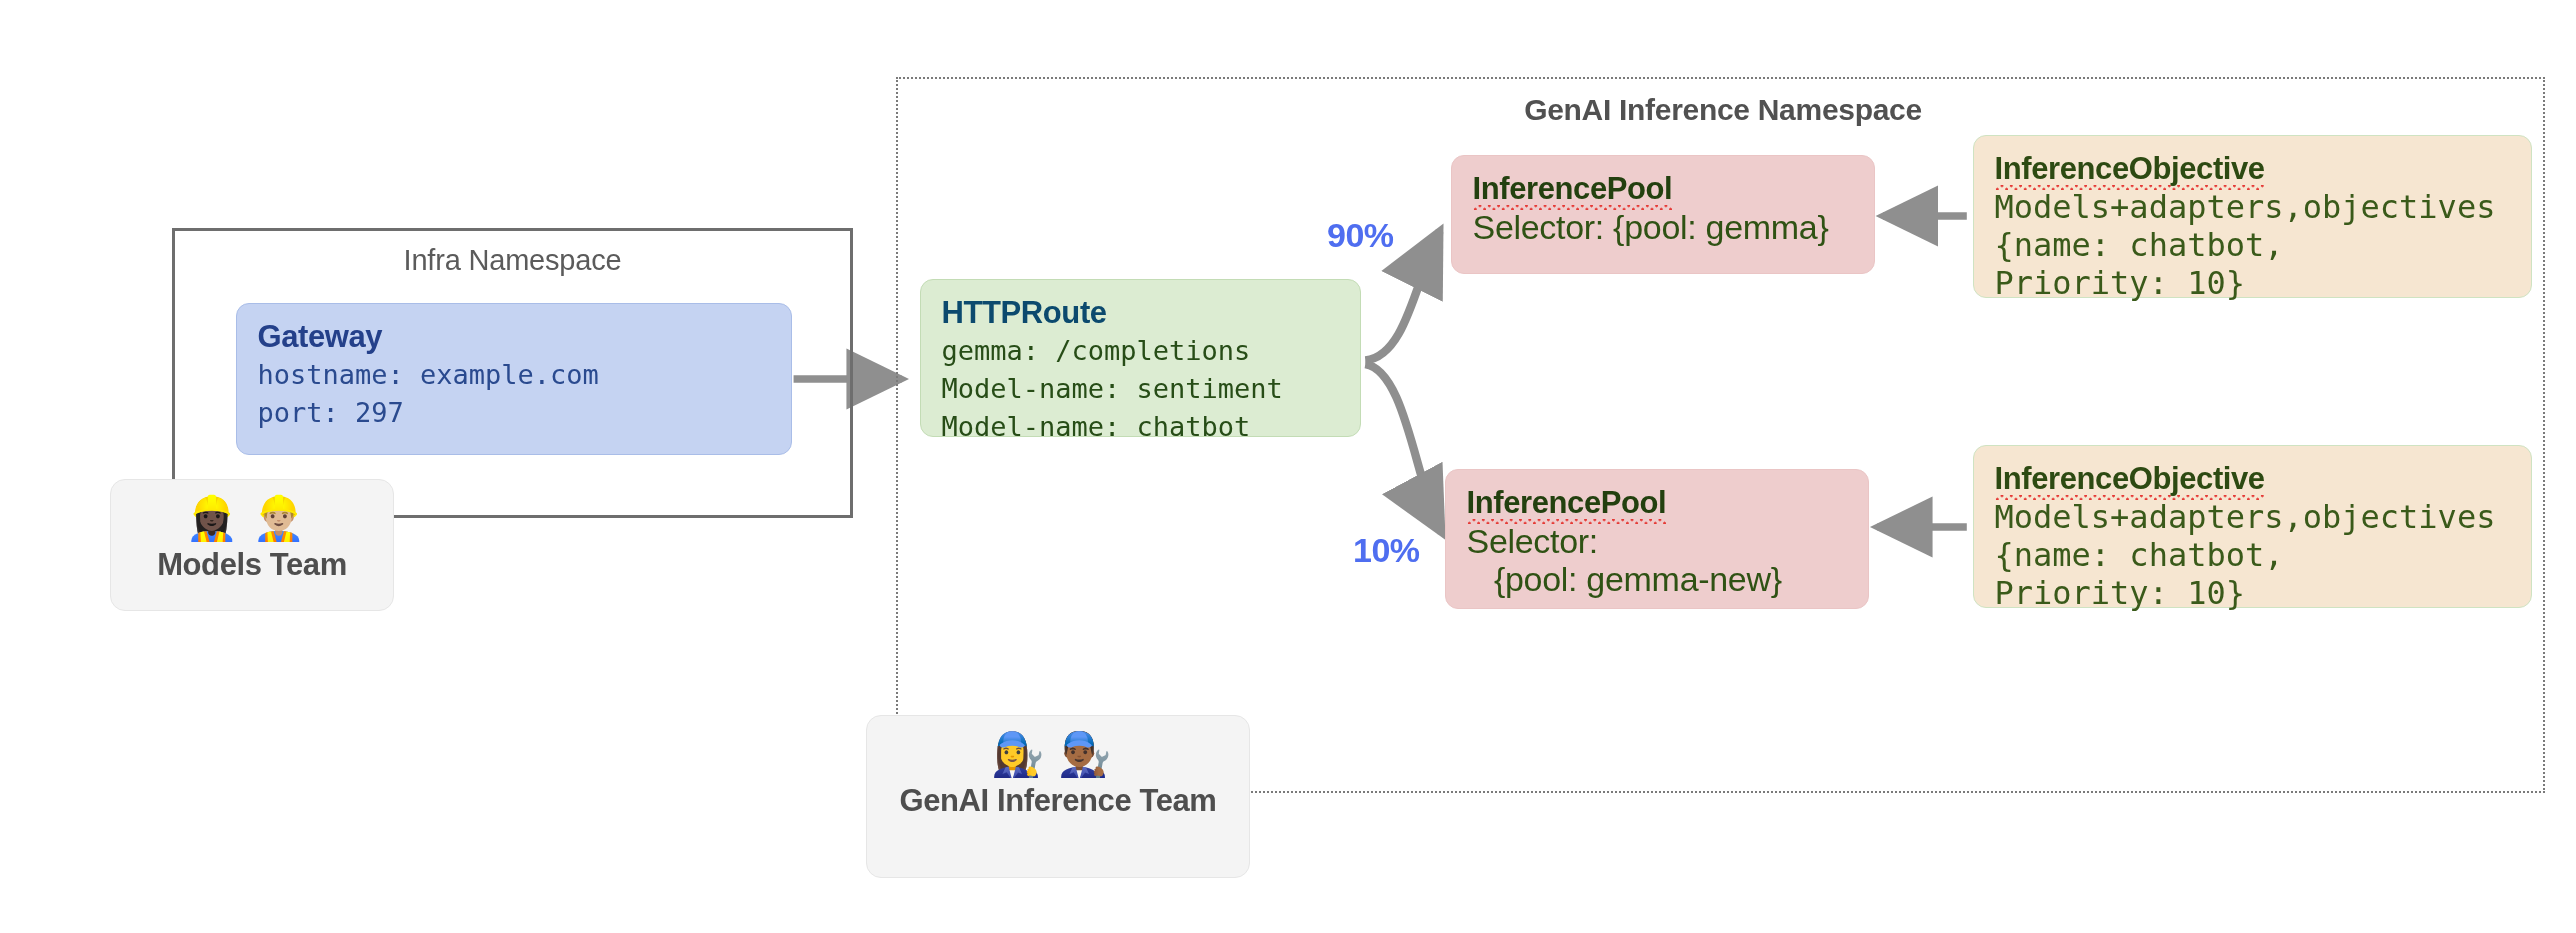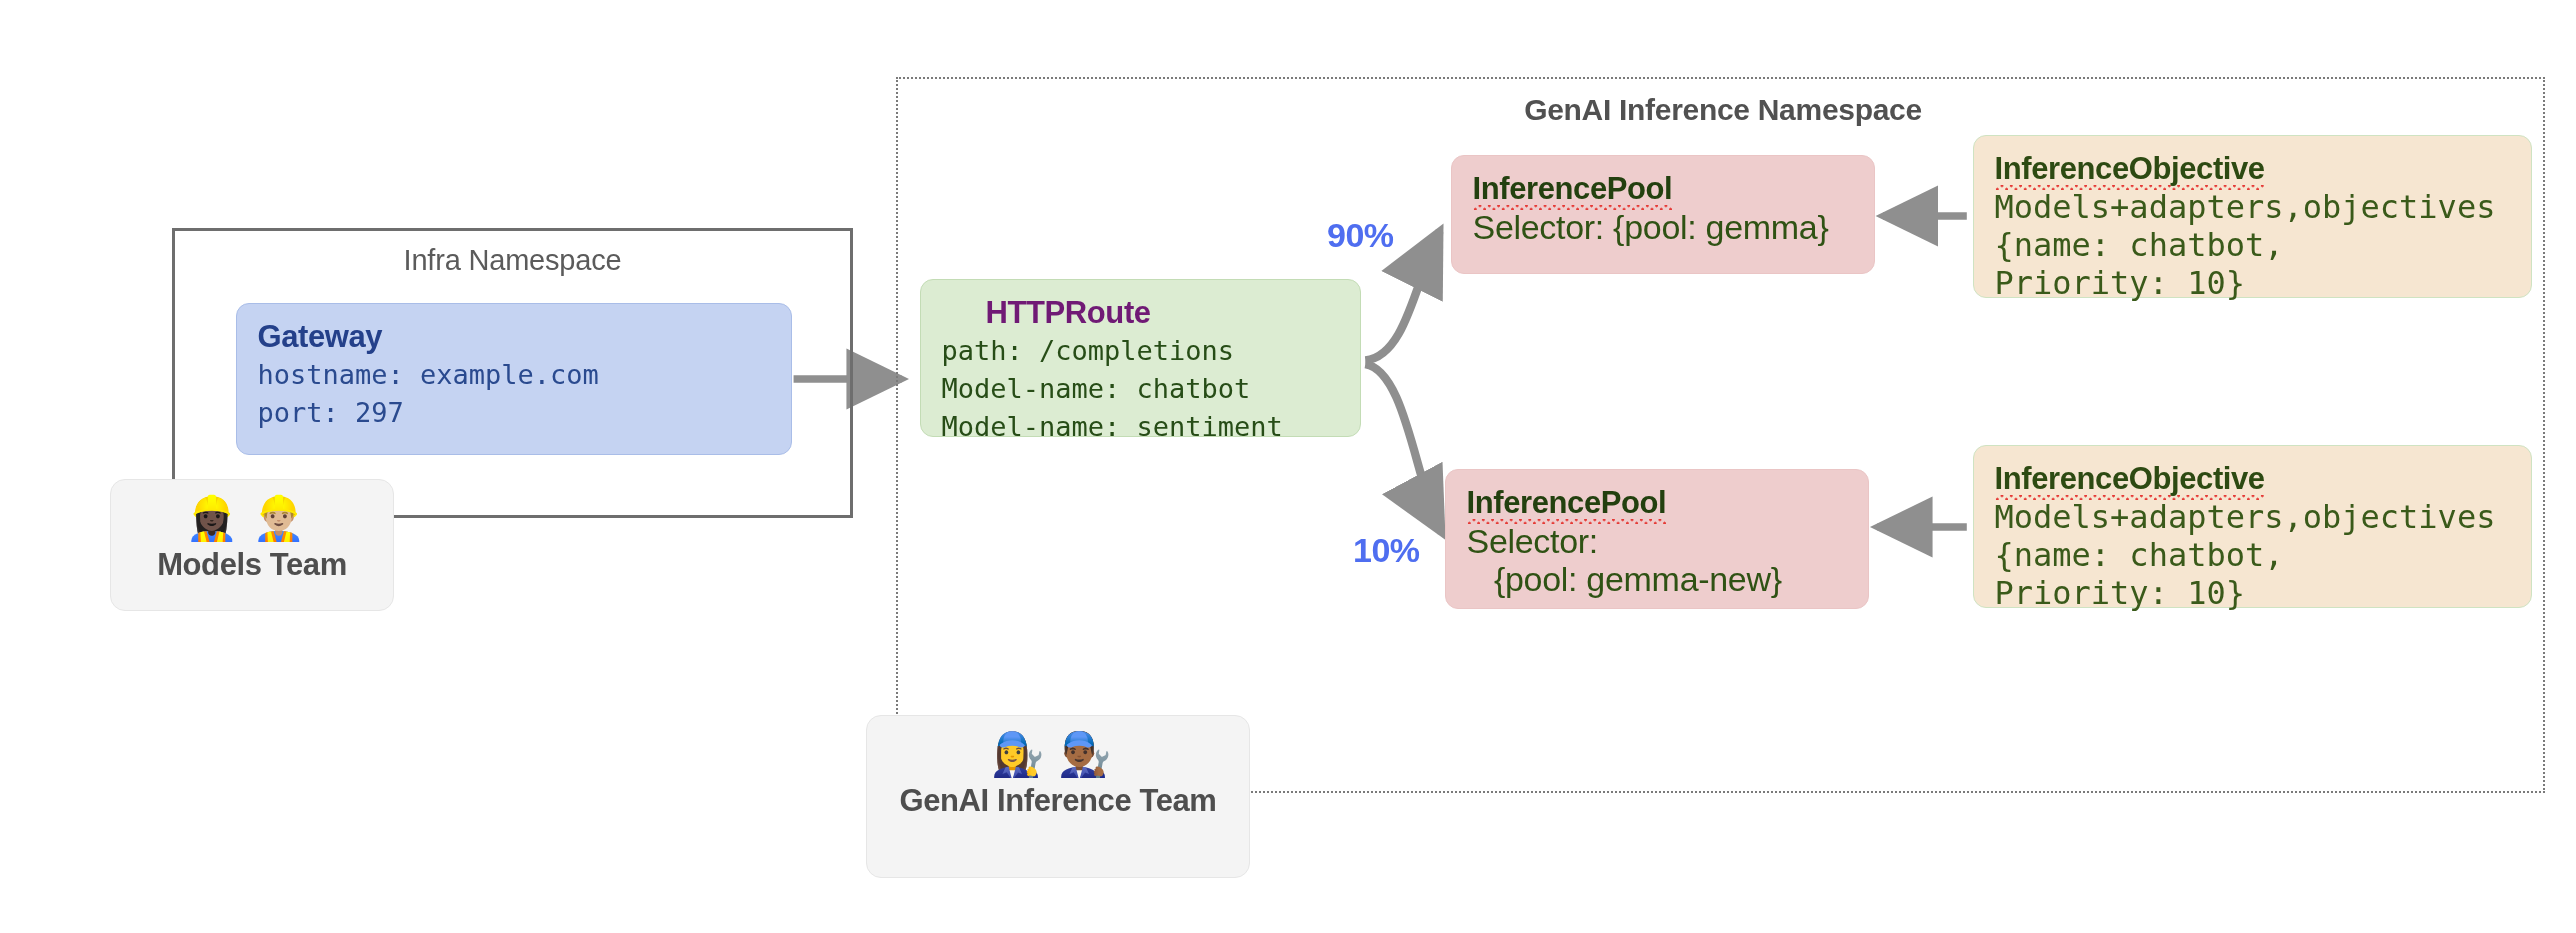--- a/index.html
+++ b/index.html
@@ -106,21 +106,21 @@
   }
   .gateway .ttl { color: #24408a; }
   .gateway .body { color: #2a4a8f; }
 
   .httproute {
     left: 920px; top: 279px;
     width: 441px; height: 158px;
     background: #dcecd2;
     border: 1.9px solid #c3dcb5;
   }
-  .httproute .ttl { color: #701a75; margin-left: 44px; }
+  .httproute .ttl { color: #0c4a6e; }
   .httproute .body { color: #274d17; }
 
   .pool {
     width: 424px; height: 119px;
     background: #eecdcd;
     border: 1.9px solid #eac5c5;
   }
   .pool.p1 { left: 1451px; top: 155px; }
   .pool.p2 { left: 1445px; top: 469px; height: 140px; }
   .pool .ttl { color: #23400f; }
@@ -220,23 +220,23 @@
   <div class="abs ns-infra-title">Infra Namespace</div>
 
   <div class="abs card gateway">
     <div class="ttl">Gateway</div>
     <div class="body">hostname: example.com</div>
     <div class="body">port: 297</div>
   </div>
 
   <div class="abs card httproute">
     <div class="ttl">HTTPRoute</div>
-    <div class="body">path: /completions</div>
+    <div class="body">gemma: /completions</div>
+    <div class="body">Model-name: sentiment</div>
     <div class="body">Model-name: chatbot</div>
-    <div class="body">Model-name: sentiment</div>
   </div>
 
   <div class="abs card pool p1">
     <div class="ttl squiggle">InferencePool</div>
     <div class="body-sans">Selector: {pool: gemma}</div>
   </div>
 
   <div class="abs card pool p2">
     <div class="ttl squiggle">InferencePool</div>
     <div class="body-sans">Selector:</div>

